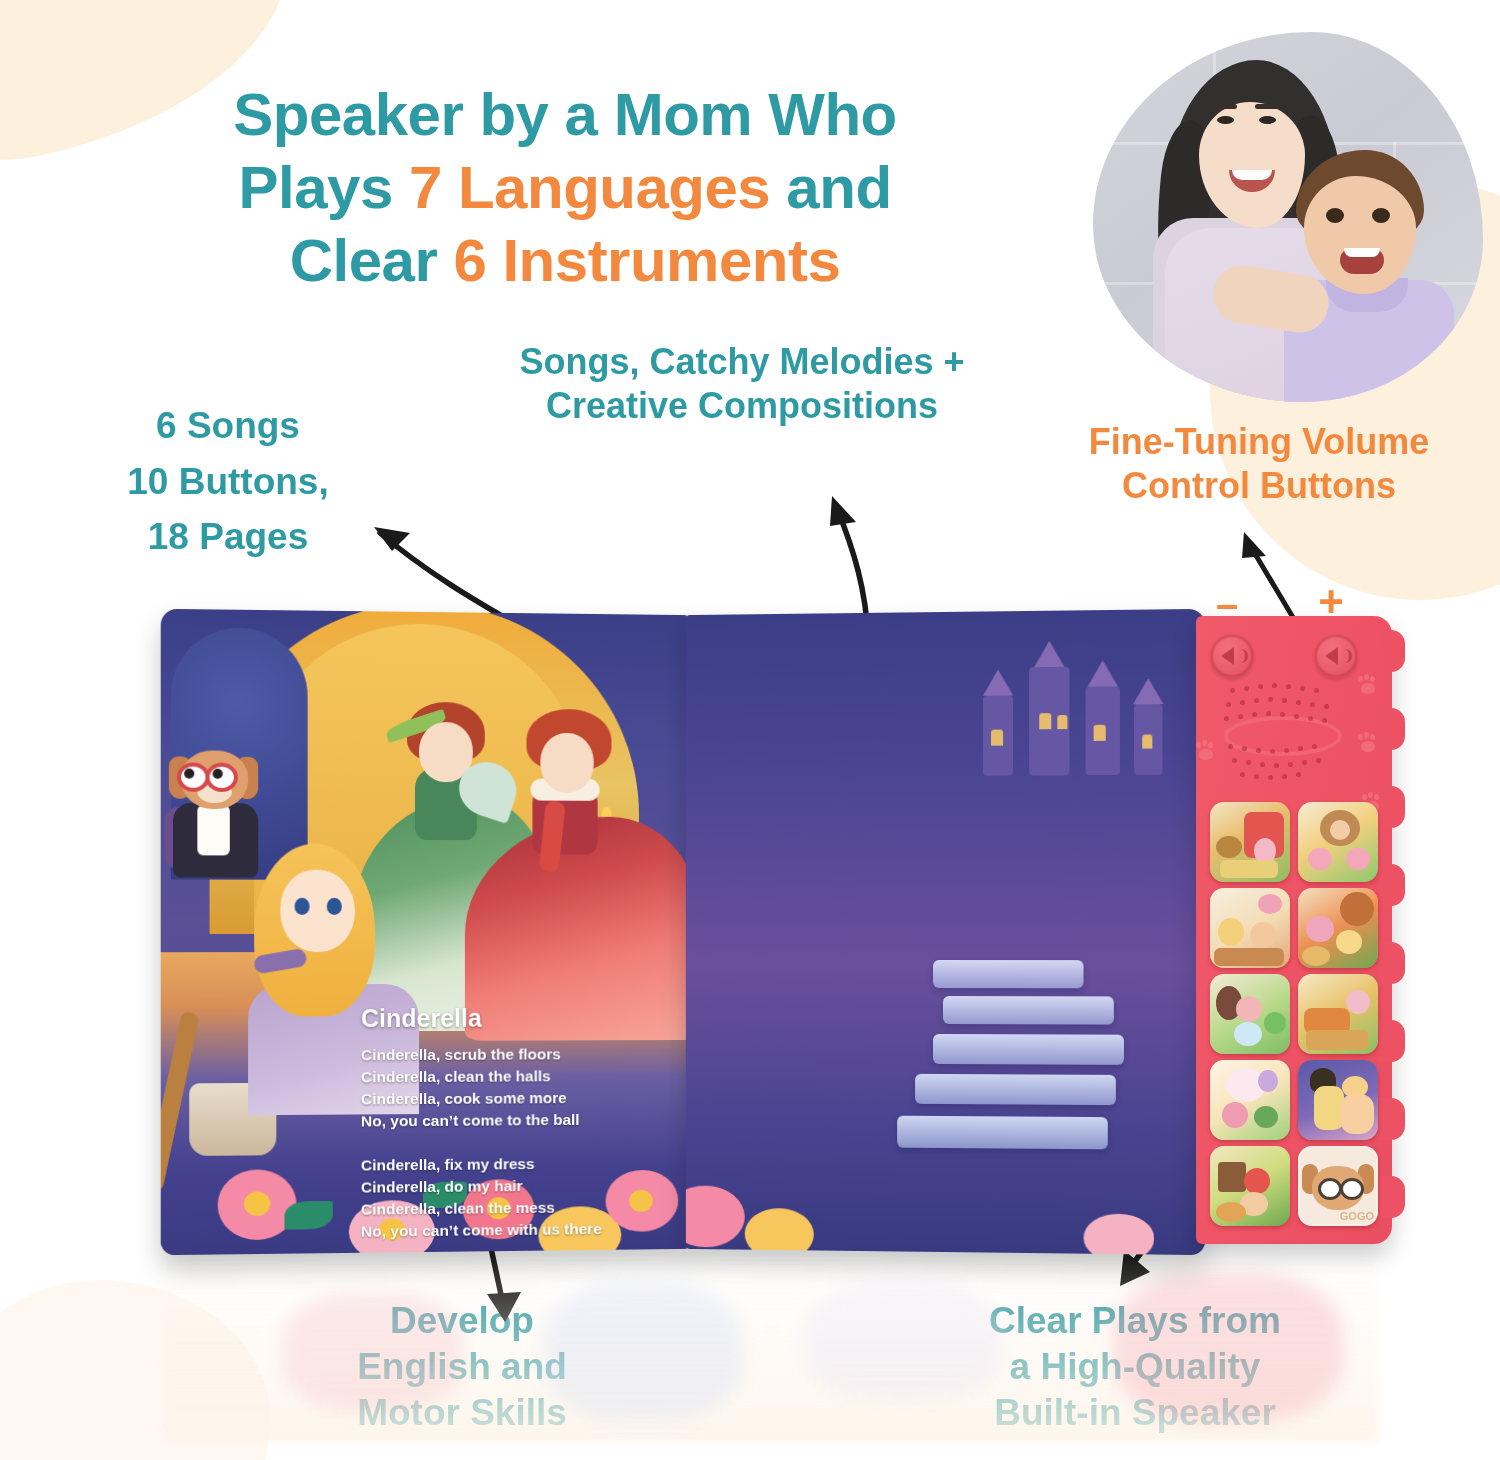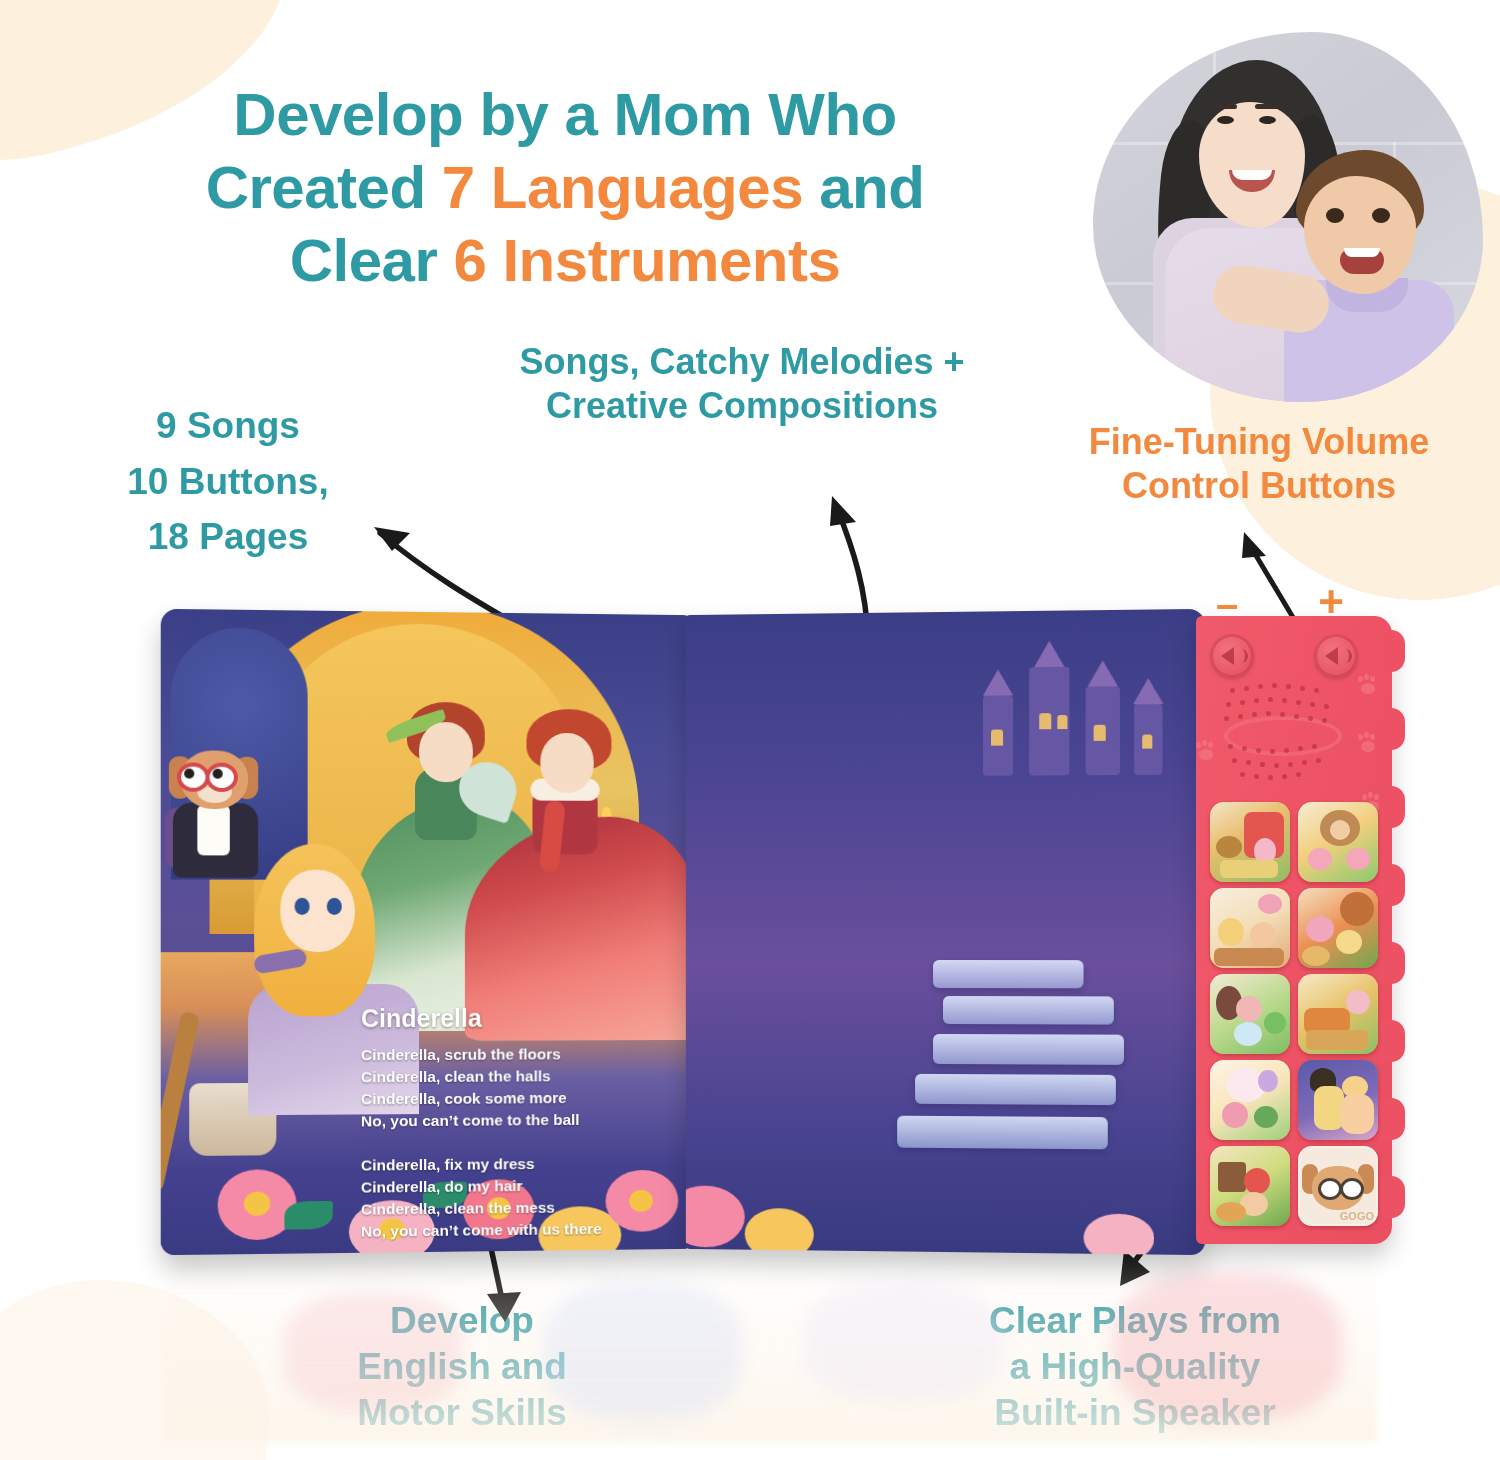--- a/index.html
+++ b/index.html
@@ -491,24 +491,24 @@
 <body>
 
 <div class="stage">
 
   <div class="blob-tl"></div>
   <div class="blob-r"></div>
   <div class="blob-bl"></div>
 
   <div class="headline">
     <div>
-      <span>Develop by a  Mom Who</span>
+      <span>Speaker by a  Mom Who</span>
     </div>
     <div>
-      <span>Created </span><span class="hl-orange">7 Languages</span><span> and</span>
+      <span>Plays </span><span class="hl-orange">7 Languages</span><span> and</span>
     </div>
     <div>
       <span>Clear </span><span class="hl-orange">6 Instruments</span>
     </div>
   </div>
 
   <div class="photo-wrap">
     <div class="photo-blob">
       <div class="wall-line" style="left:0;top:110px;width:100%;height:3px;"></div>
       <div class="wall-line" style="left:0;top:250px;width:100%;height:3px;"></div>
@@ -537,21 +537,21 @@
         <div class="kid-face"></div>
         <div class="kid-eye l"></div>
         <div class="kid-eye r"></div>
         <div class="kid-mouth"></div>
         <div class="kid-teeth"></div>
       </div>
       <div class="mom-arm"></div>
     </div>
   </div>
 
-  <div class="callout callout-songs c-teal" style="white-space:pre-line;">9 Songs
+  <div class="callout callout-songs c-teal" style="white-space:pre-line;">6 Songs
 10 Buttons,
 18 Pages</div>
   <div class="callout callout-melodies c-teal" style="white-space:pre-line;">Songs, Catchy Melodies +
 Creative Compositions</div>
   <div class="callout callout-develop c-teal" style="white-space:pre-line;">Develop
 English and
 Motor Skills</div>
   <div class="callout callout-volume c-orange" style="white-space:pre-line;">Fine-Tuning Volume
 Control Buttons</div>
   <div class="callout callout-sound c-teal" style="white-space:pre-line;">Clear Plays from

